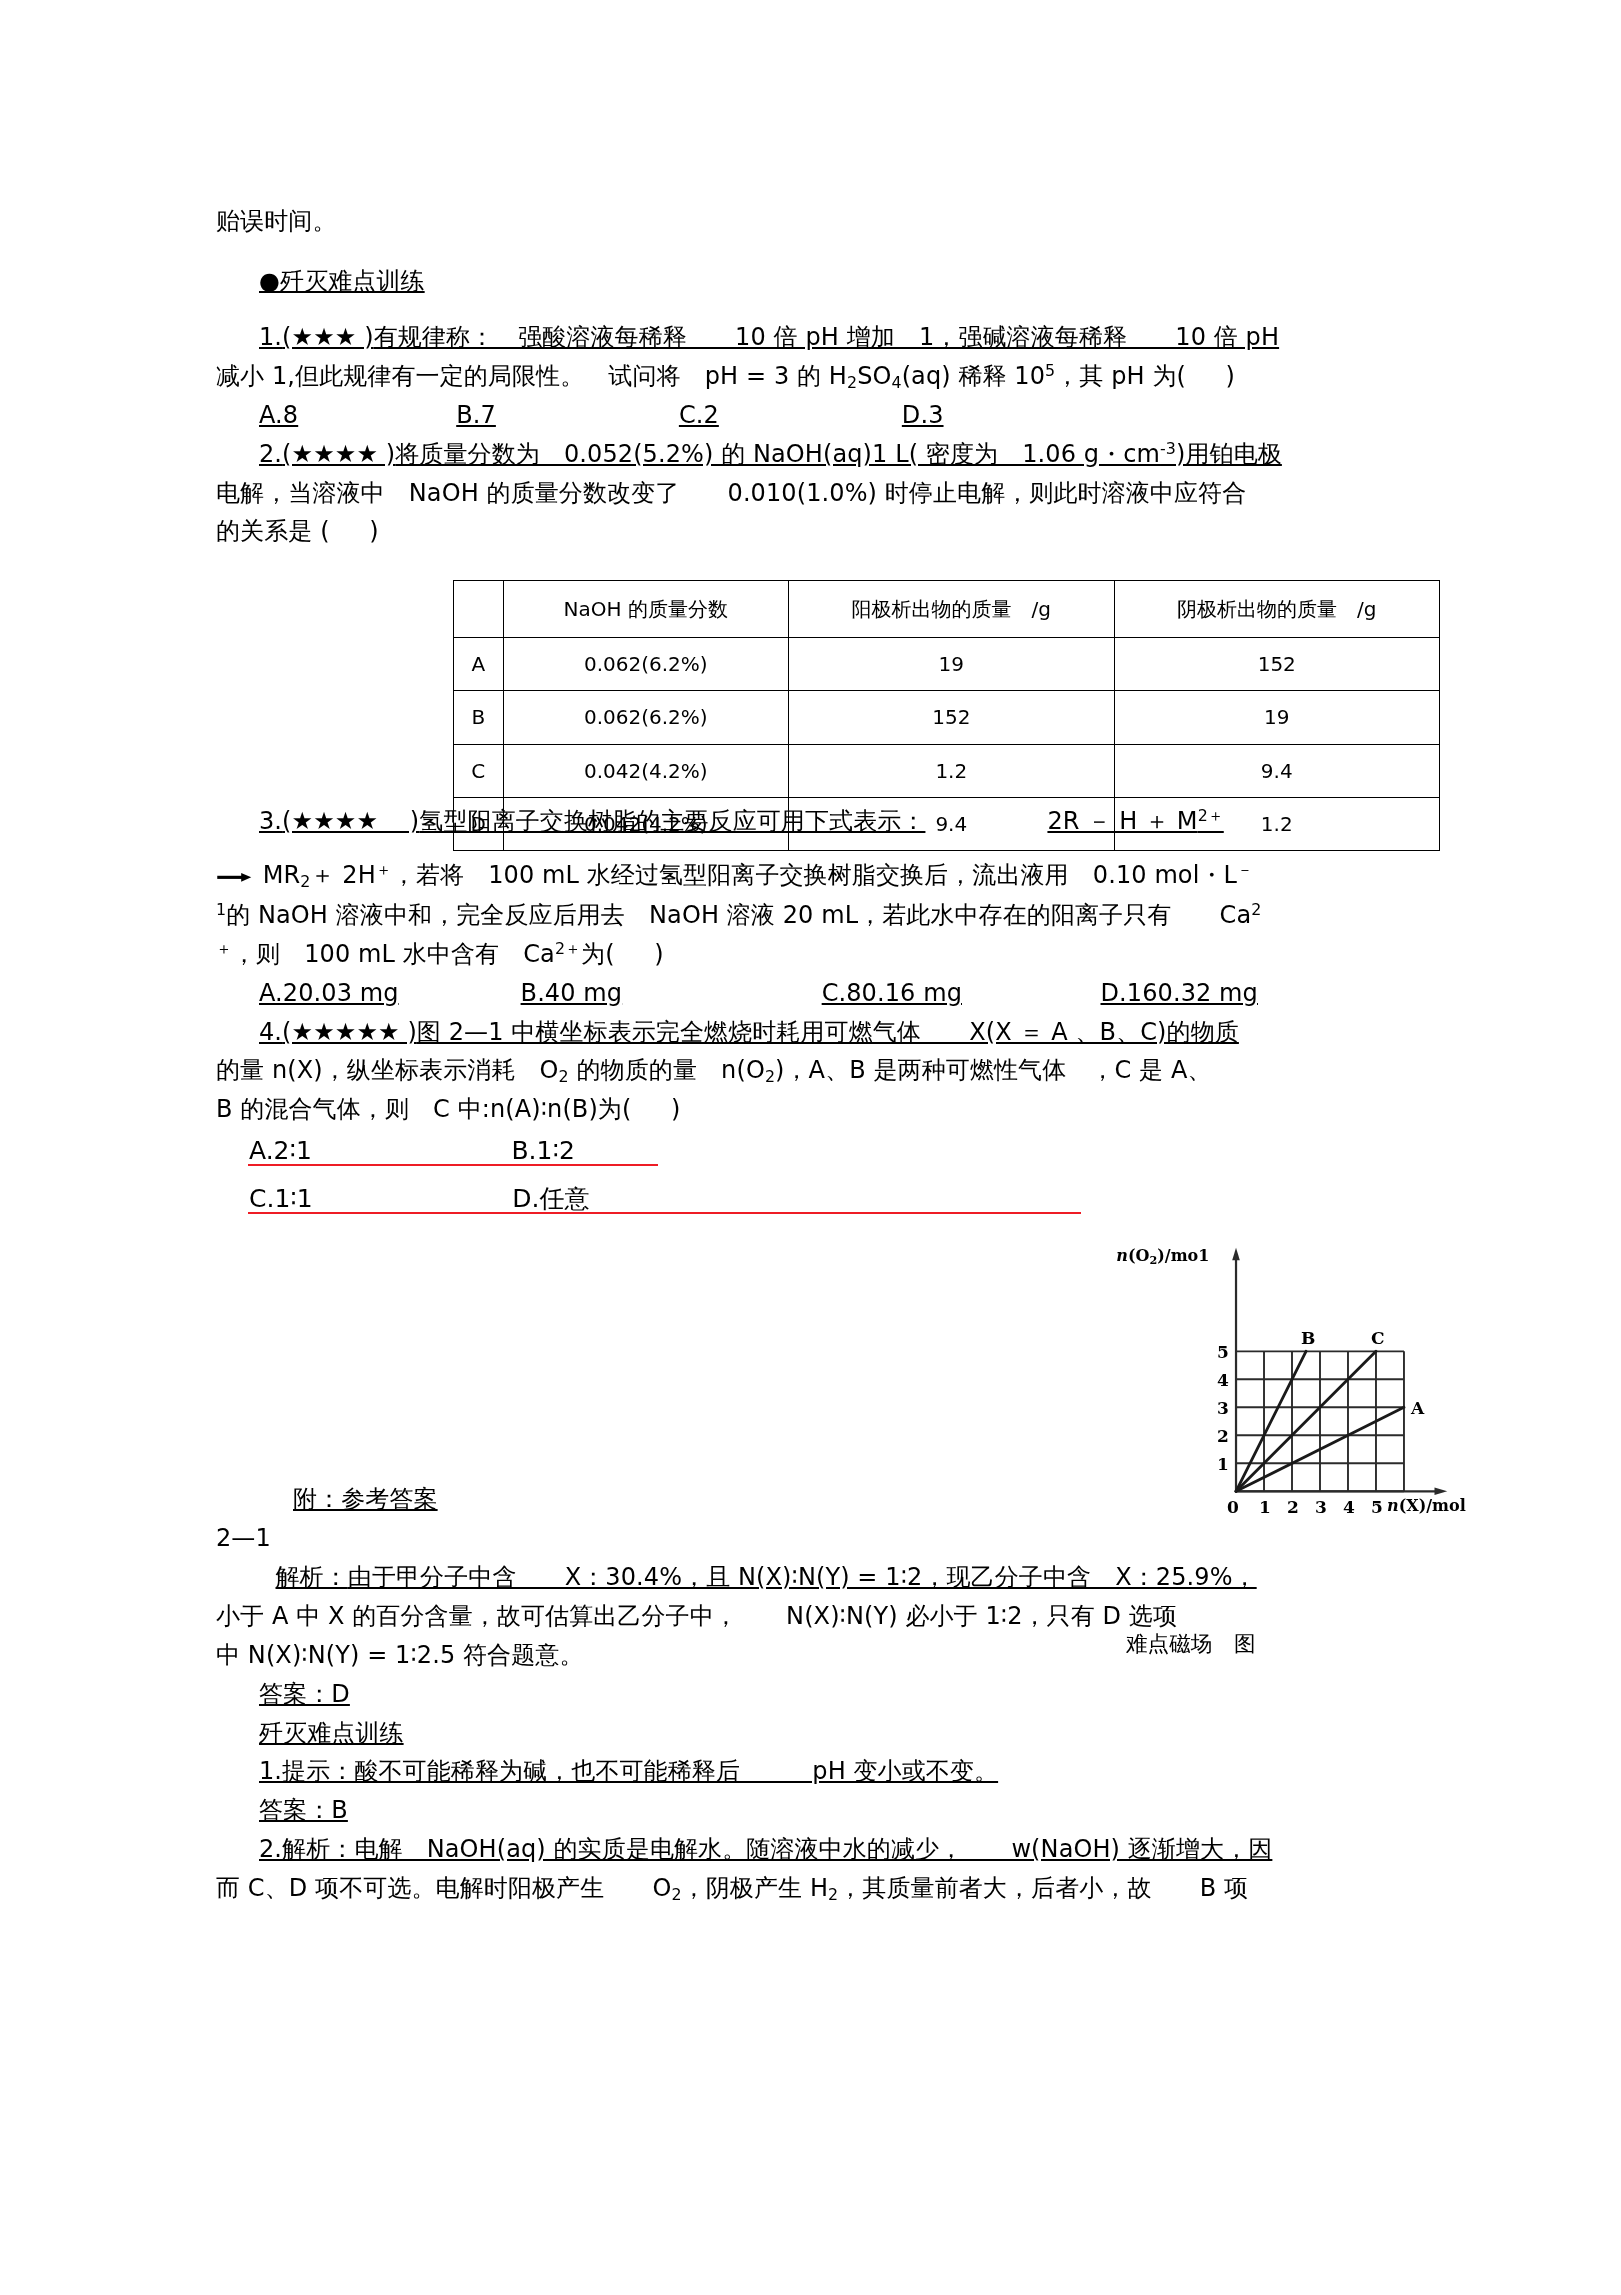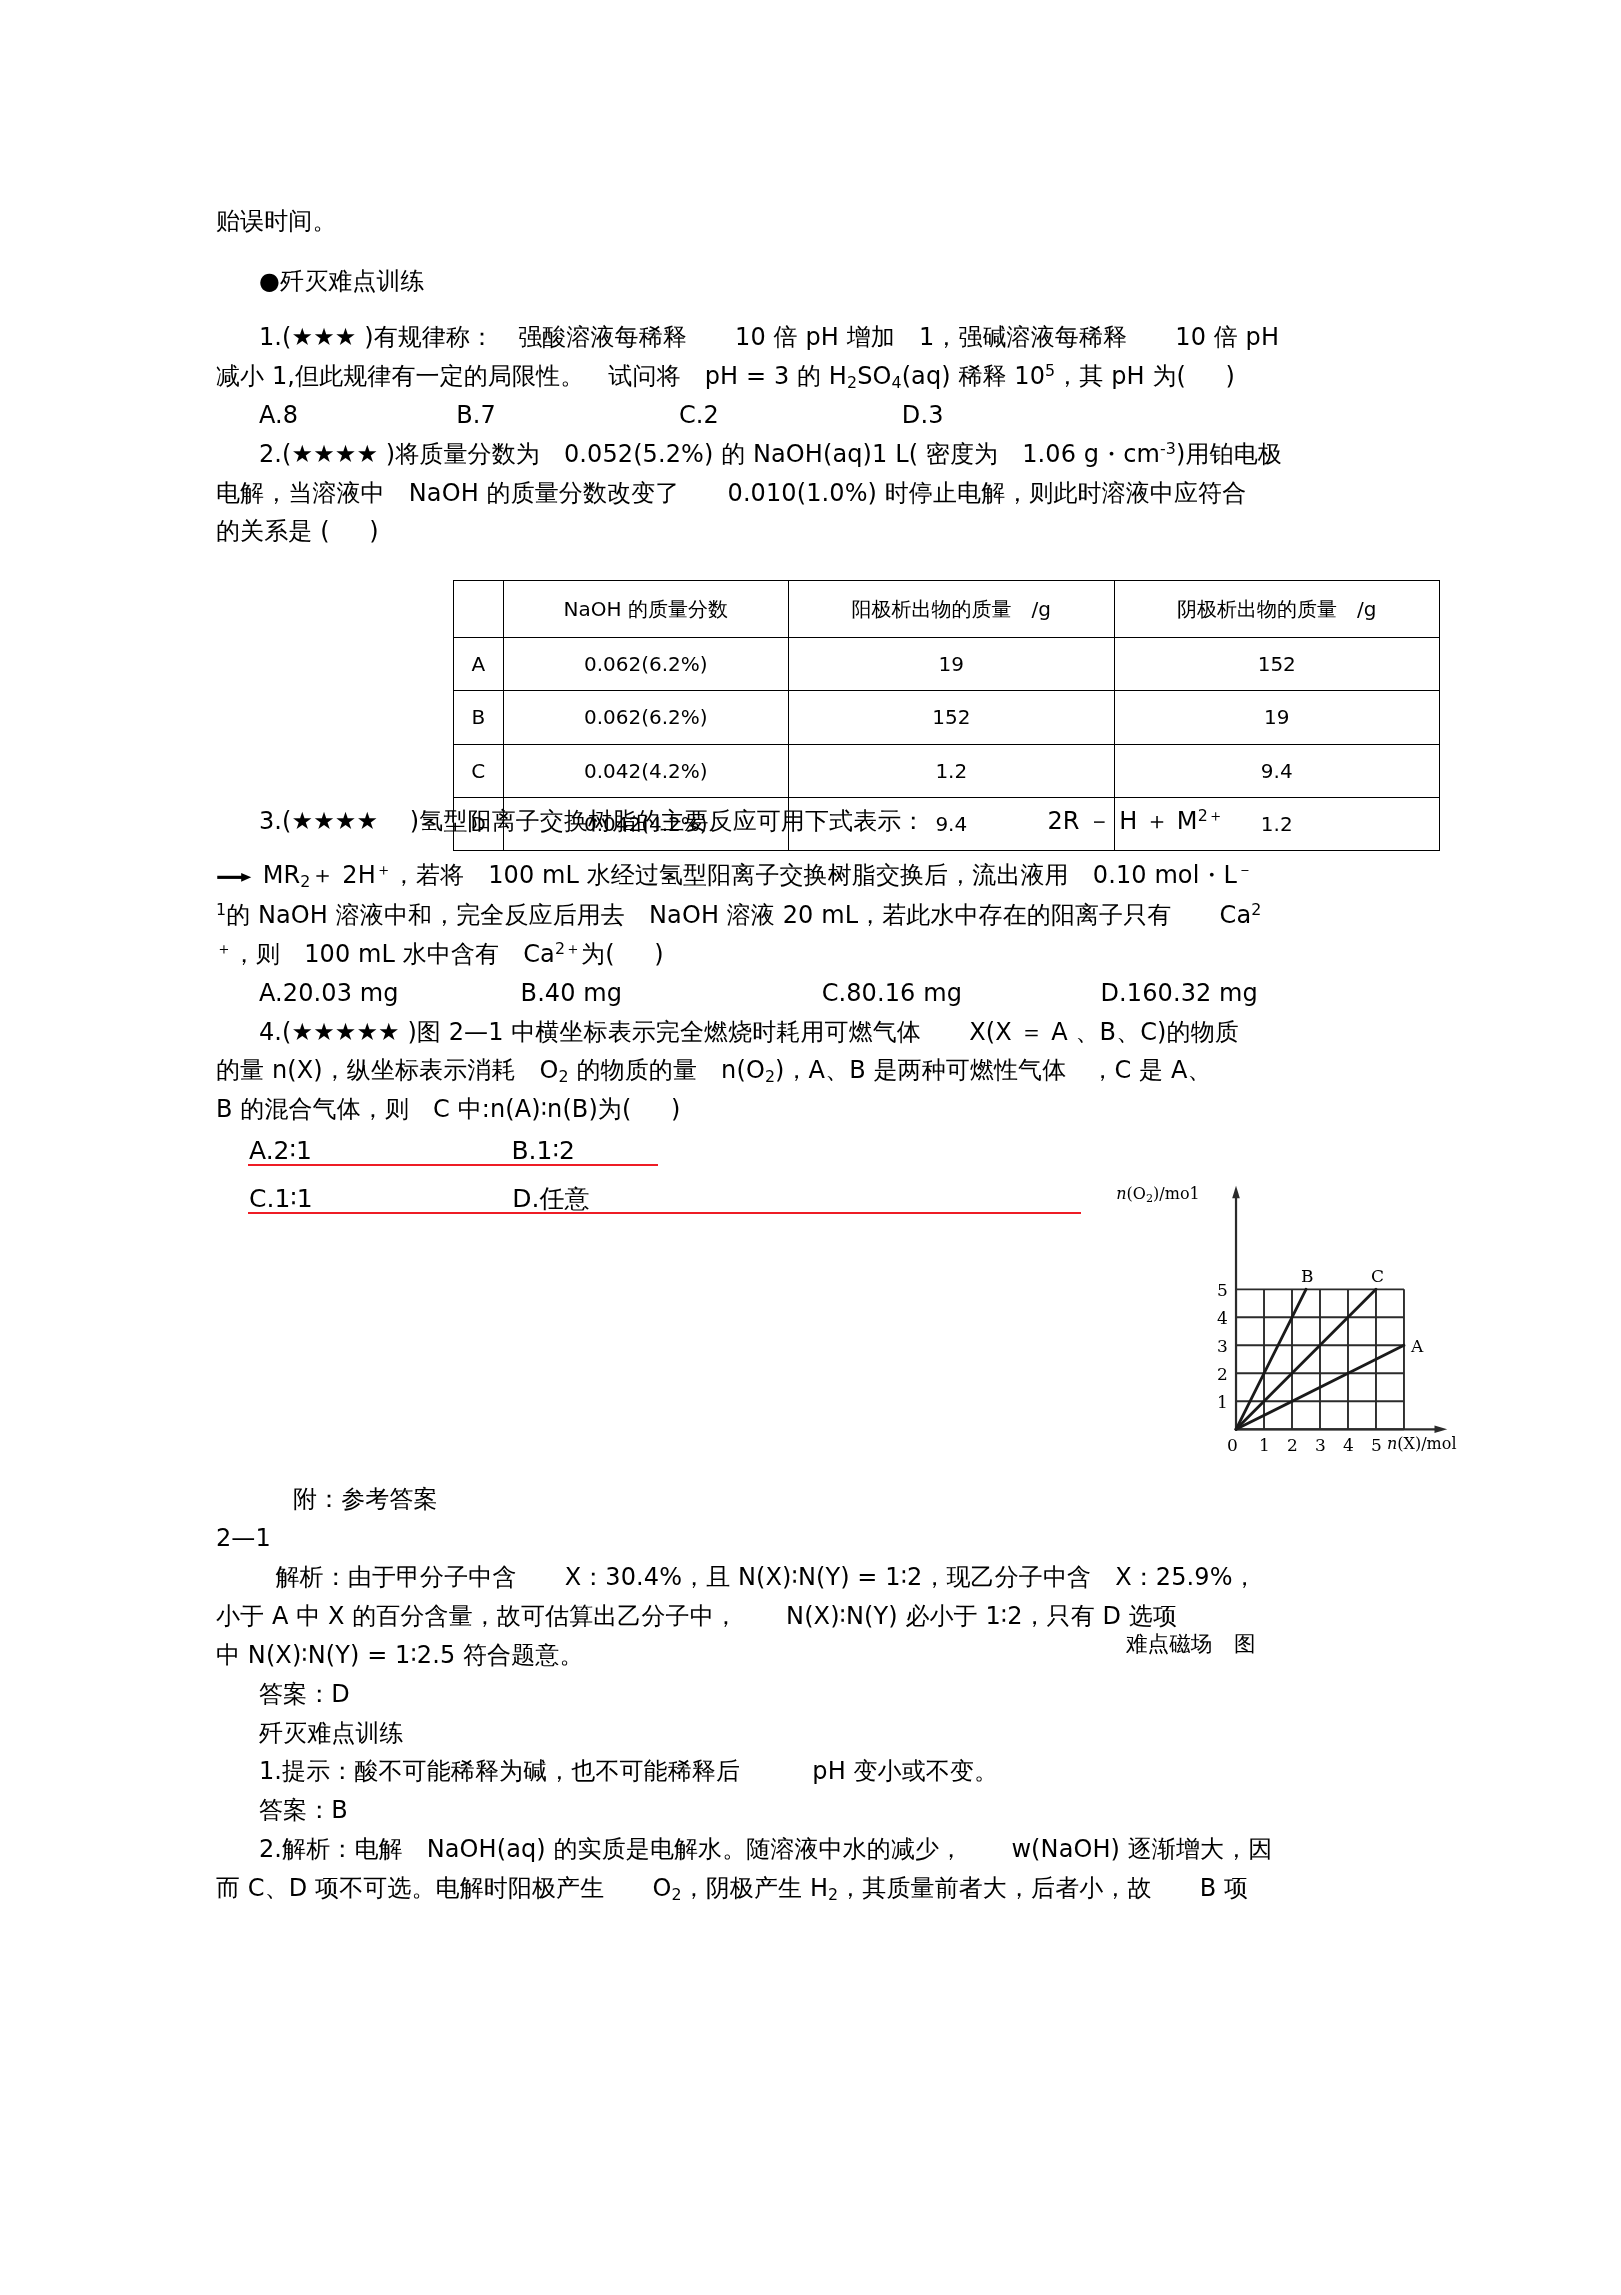--- a/index.html
+++ b/index.html
@@ -25,21 +25,21 @@
     width: 1209px;
   }
   p {
     margin: 0 0 0 0;
     font-size: 24px;
     line-height: 1.62;
     text-align: justify;
     text-justify: inter-ideograph;
     letter-spacing: 0.1px;
   }
-  .indent { text-indent: 43px; }
+  .indent { text-indent: 43px; text-decoration: underline; }
   sub { font-size: 0.66em; vertical-align: -0.28em; }
   sup { font-size: 0.66em; vertical-align: 0.52em; }
   .sp { display: inline-block; width: 16.5px; }
   .sp2 { display: inline-block; width: 36px; }
   .sp3 { display: inline-block; width: 61px; }
 
   
   .tbl-wrap {
     position: absolute;
     left: 453px;
@@ -73,23 +73,24 @@
   .redrule {
     position: absolute;
     background: #ee1c25;
     height: 2.5px;
   }
 
   
   .figure {
     position: absolute;
     left: 1115px;
-    top: 1178px;
+    top: 1240px;
     width: 382px;
     height: 299px;
+    font-weight: bold;
   }
   .fig-ylabel {
     position: absolute;
     left: 1.3px;
     top: 6.4px;
     font-family: "DejaVu Serif", "Liberation Serif", serif;
     font-size: 16px;
     white-space: nowrap;
   }
   .fig-xlabel {

